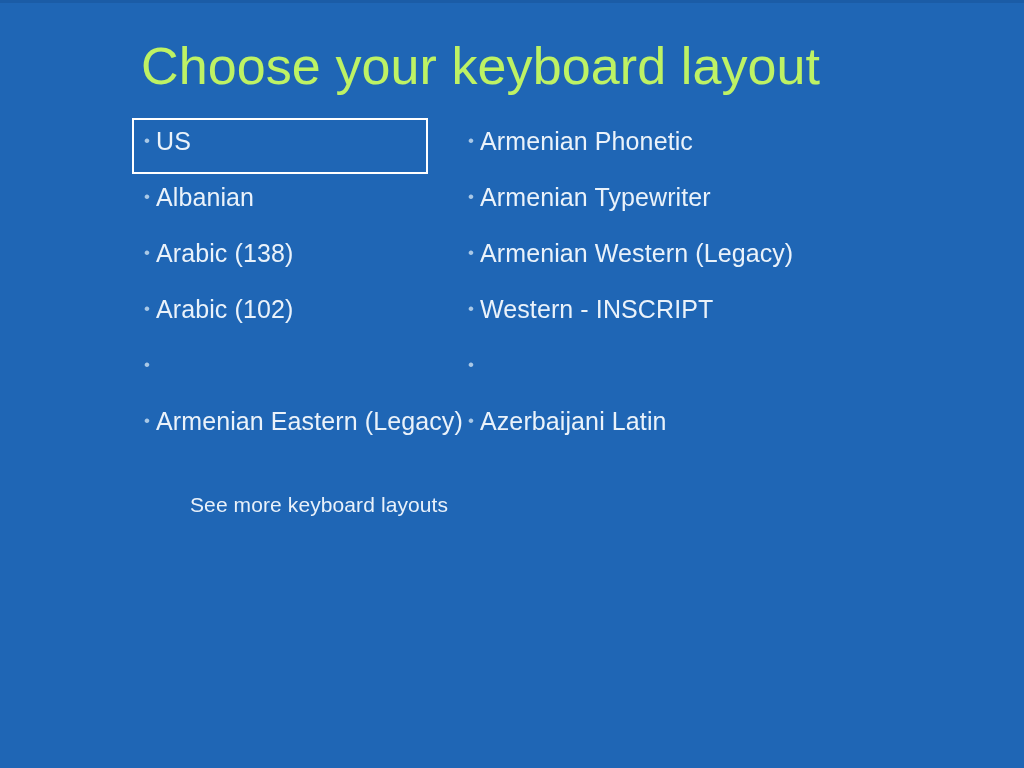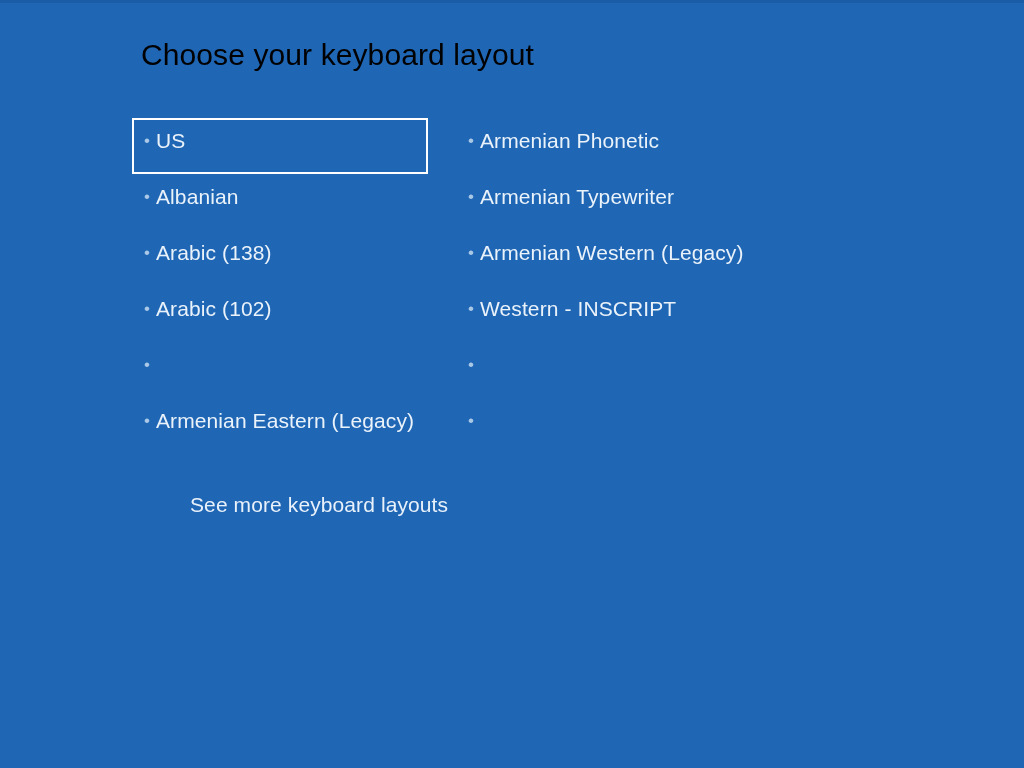--- a/index.html
+++ b/index.html
@@ -31,24 +31,24 @@
     top: 0;
     width: 1024px;
     height: 3px;
     background: #1b5ca6;
   }
 
   #page-title {
     position: absolute;
     left: 141px;
     top: 38px;
-    font-size: 30px;
+    font-size: 52px;
     font-weight: 300;
     letter-spacing: 0.1px;
-    color: #000000;
+    color: #bef264;
     white-space: nowrap;
     line-height: 1.1;
   }
 
   #layout-columns {
     position: absolute;
     left: 0;
     top: 118px;
     width: 1024px;
   }
@@ -81,21 +81,21 @@
     flex: 0 0 auto;
     width: 12px;
     font-size: 17px;
     line-height: 26px;
     color: #a9c8e6;
     text-align: left;
   }
 
   .option-label {
     flex: 0 0 auto;
-    font-size: 21px;
+    font-size: 25px;
     font-weight: 300;
     line-height: 26px;
     color: #eaf2fa;
     white-space: nowrap;
     letter-spacing: 0.1px;
   }
 
   #see-more-link {
     position: absolute;
     left: 142px;
@@ -160,19 +160,20 @@
         </div>
         <div class="layout-option">
           <span class="option-bullet">•</span>
           <span class="option-label">Western - INSCRIPT</span>
         </div>
         <div class="layout-option">
           <span class="option-bullet">•</span>
         </div>
         <div class="layout-option">
           <span class="option-bullet">•</span>
+          <span class="option-label">Azerbaijani Latin</span>
         </div>
       </div>
   </div>
 
   <div id="see-more-link">See more keyboard layouts</div>
 
 </div>
 
 </body></html>

